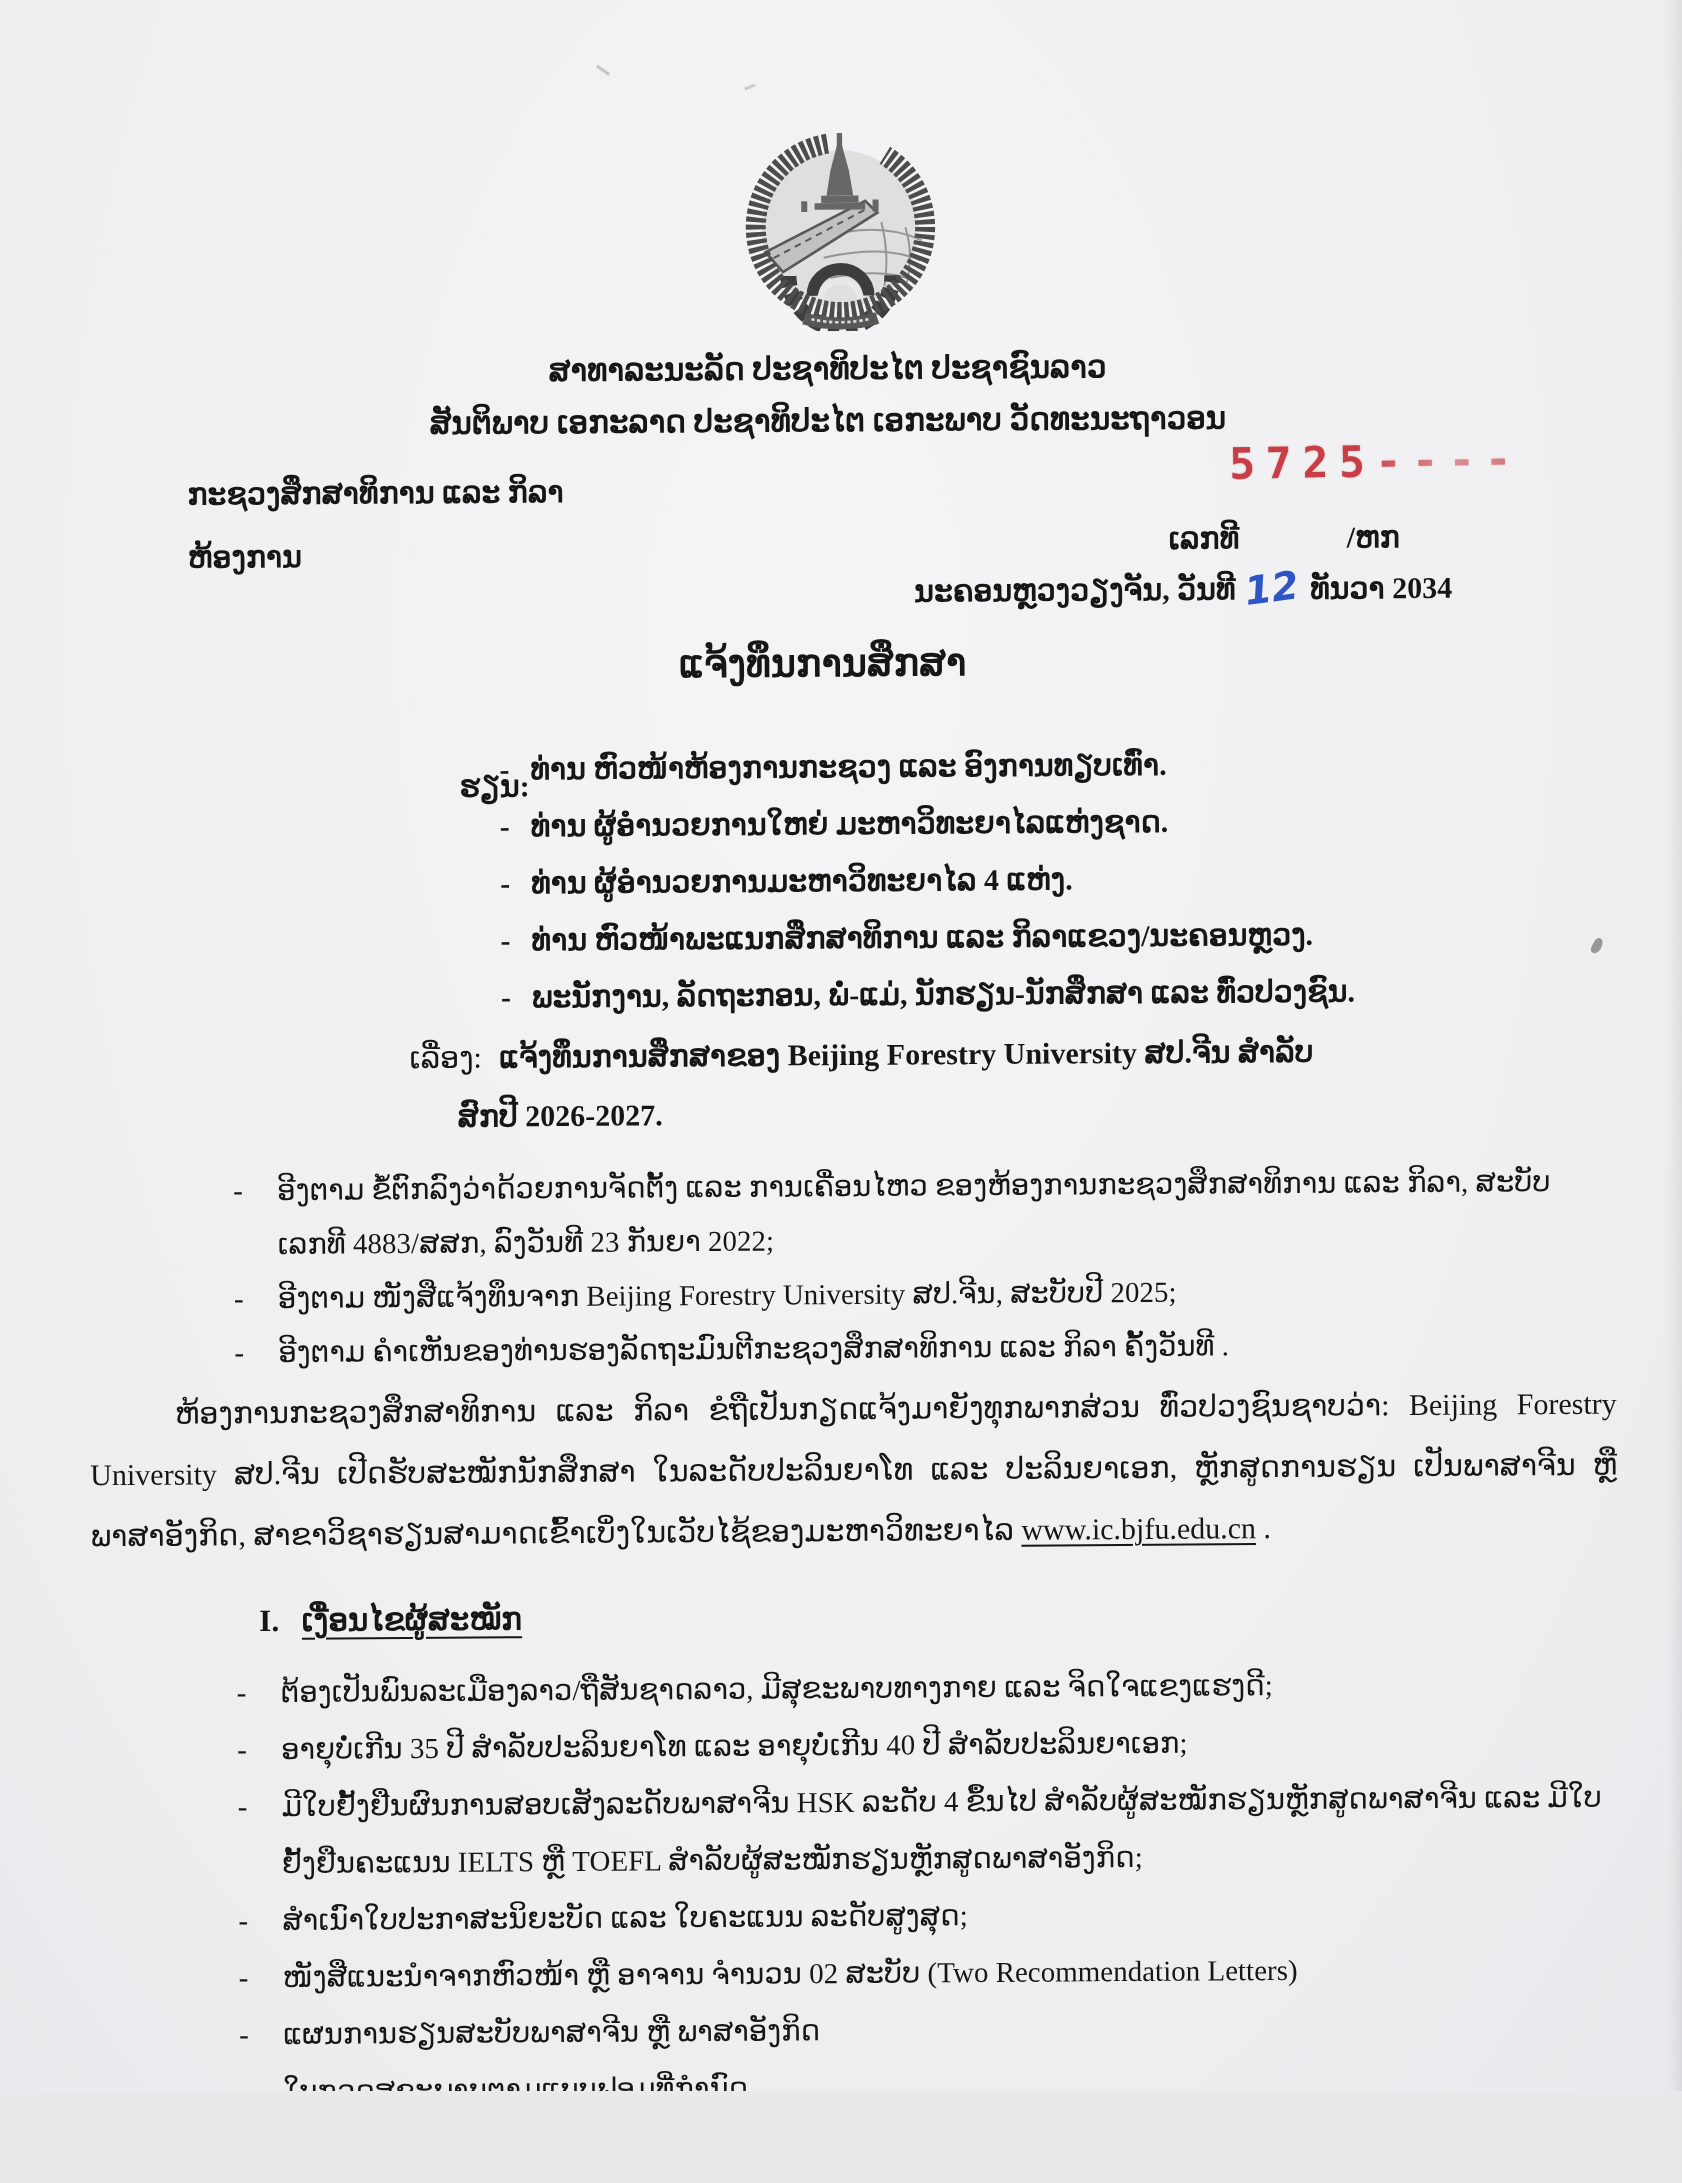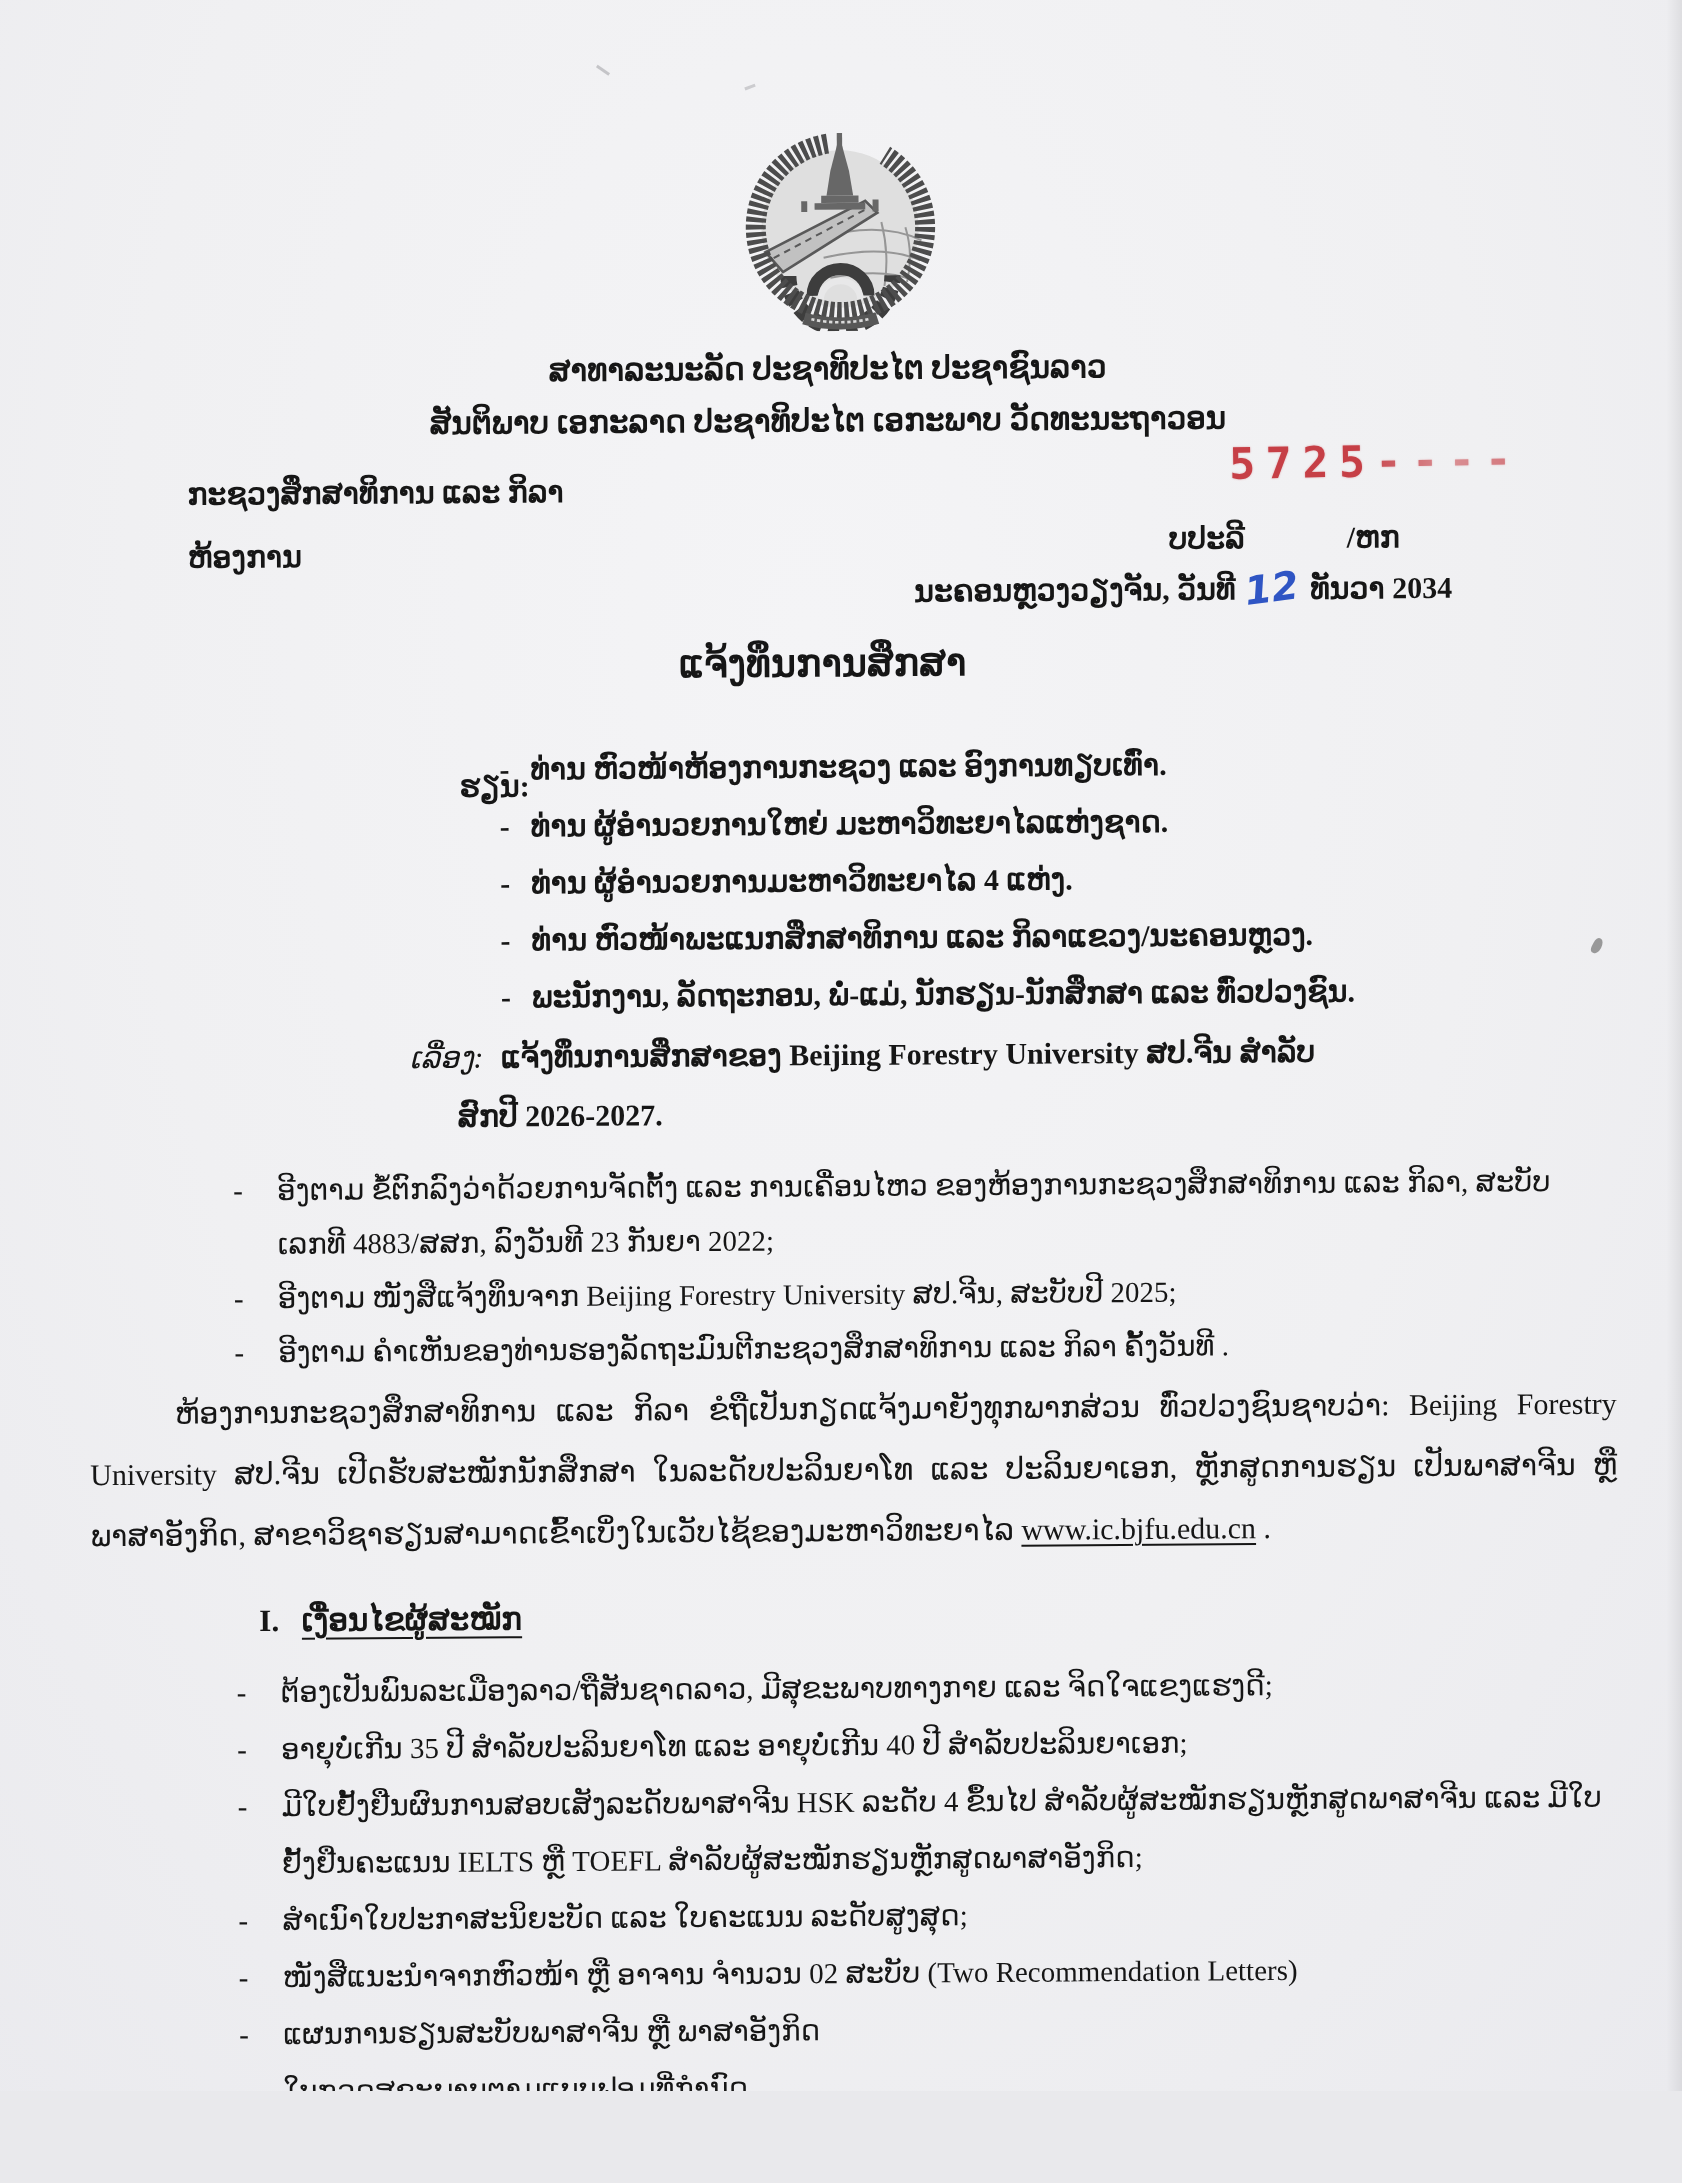--- a/index.html
+++ b/index.html
@@ -49,21 +49,21 @@
 
   .title{position:absolute;top:641px;left:0;width:1652px;text-align:center;font-size:38px;font-weight:700;}
 
   .recipients{position:absolute;left:462px;top:738px;font-size:30px;font-weight:700;}
   .rlabel{position:absolute;left:0;top:17px;line-height:57px;}
   .rlist{margin-left:40px;}
   .ritem{line-height:57px;padding-left:31px;text-indent:-31px;white-space:nowrap;}
   .ritem .dash{display:inline-block;width:31px;text-indent:0;}
 
   .subject{position:absolute;left:410px;top:1025px;font-size:30px;line-height:59px;width:1039px;}
-  .subject .slabel{font-weight:400;margin-right:17.3px;font-style:italic;}
+  .subject .slabel{font-weight:400;margin-right:17.3px;}
   .subject b{font-weight:700;}
   .subject .line2{margin-left:48px;font-weight:700;}
 
   .refs{position:absolute;left:233px;top:1159px;width:1330px;font-size:29px;line-height:54px;}
   .refs .ref{padding-left:44px;text-indent:-44px;}
   .refs .dash{display:inline-block;width:44px;text-indent:0;}
 
   .bodypara{
     position:absolute;left:88px;top:1378px;width:1527px;
     font-size:30px;line-height:61px;text-align:justify;text-indent:85px;
@@ -123,21 +123,21 @@
     <div class="hdr hdr2">ສັນຕິພາບ ເອກະລາດ ປະຊາທິປະໄຕ ເອກະພາບ ວັດທະນະຖາວອນ</div>
 
     <div class="leftblock">
       <div>ກະຊວງສຶກສາທິການ ແລະ ກິລາ</div>
       <div>ຫ້ອງການ</div>
     </div>
 
     <div class="stamp">5725----</div>
 
     <div class="refline">
-      <span class="ref-label">ບປະລີ</span>
+      <span class="ref-label">ເລກທີ</span>
       <span class="ref-suffix">/ຫກ</span>
     </div>
 
     <div class="dateline">
       <span>ນະຄອນຫຼວງວຽງຈັນ, ວັນທີ</span>
       <span class="hand">12</span>
       <span>ທັນວາ 2034</span>
     </div>
 
     <div class="title">ແຈ້ງທຶນການສຶກສາ</div>

